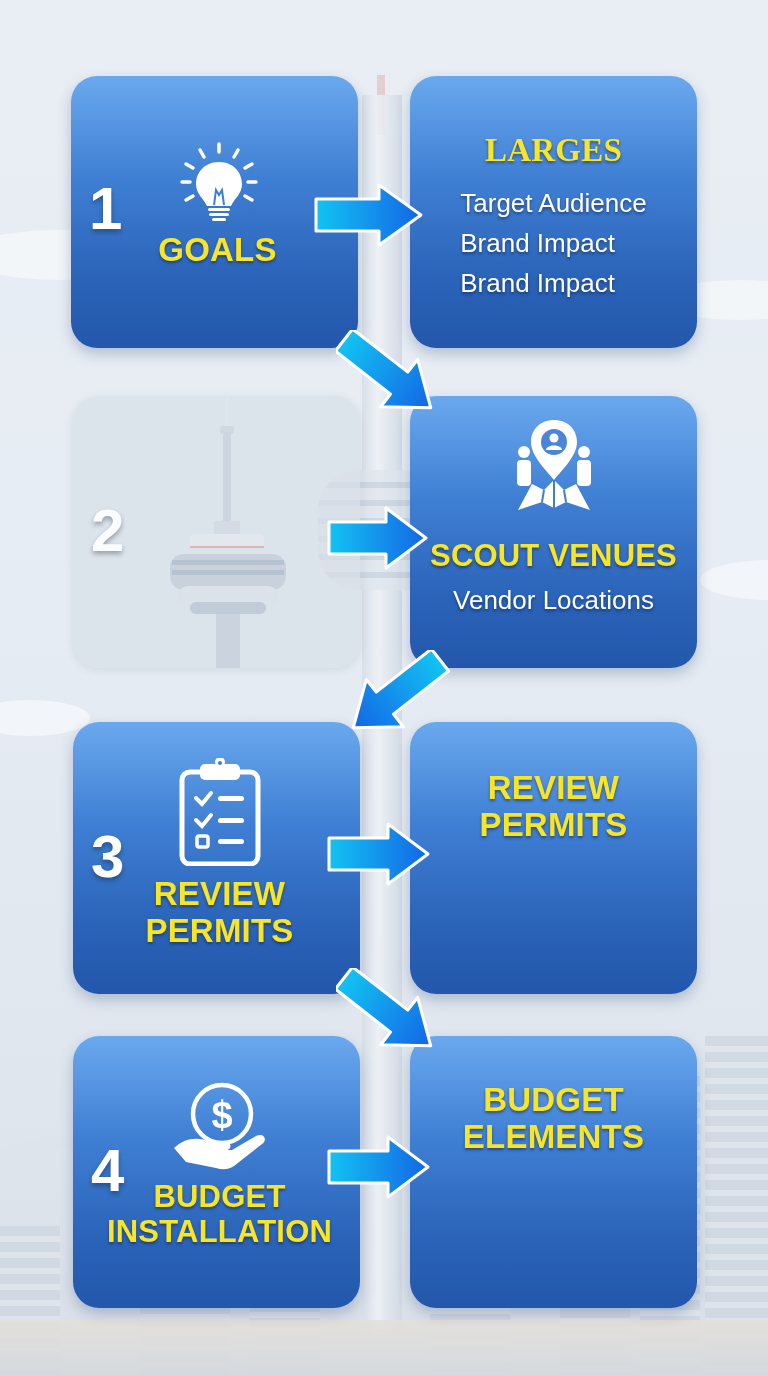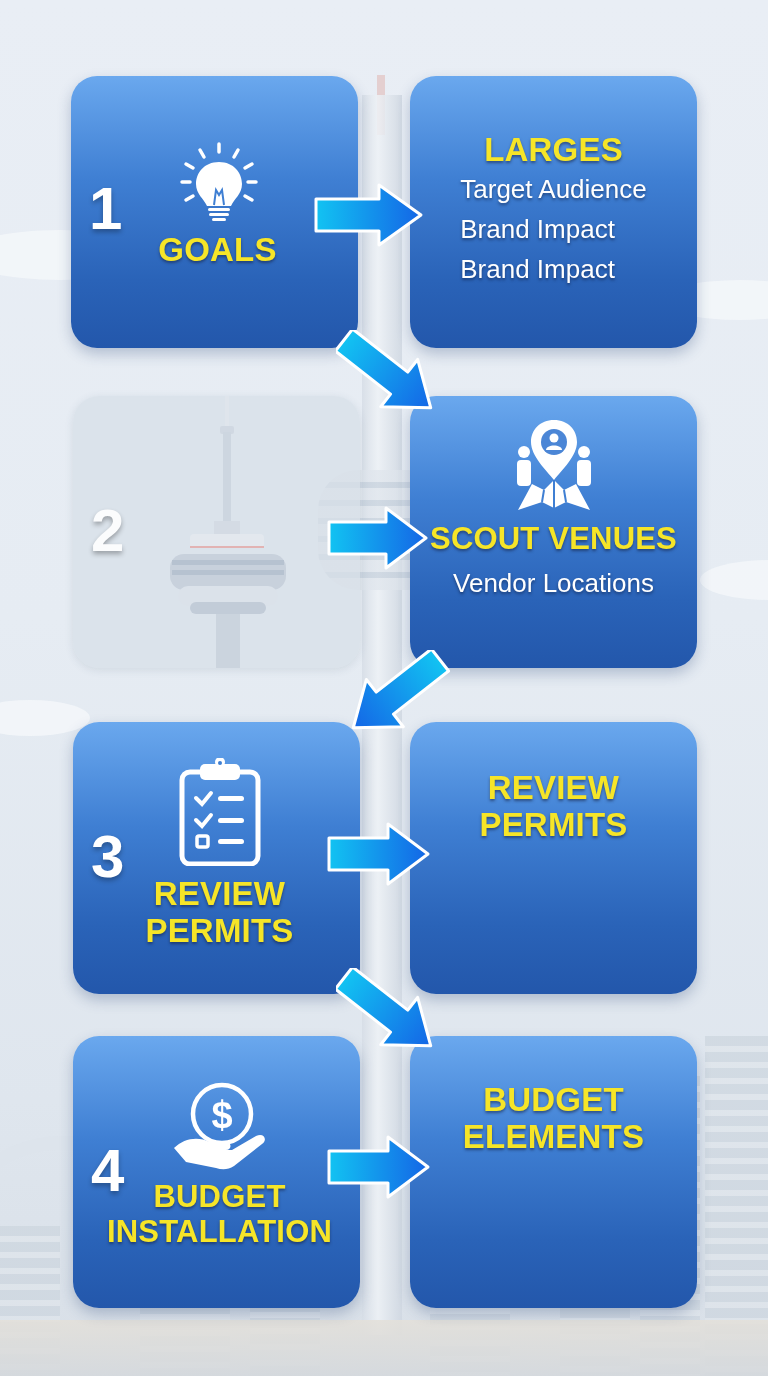--- a/index.html
+++ b/index.html
@@ -121,21 +121,21 @@
       <rect x="48" y="76" width="14" height="3" rx="1.5" fill="#fff"></rect>
     </svg>
     <div class="title" style="margin-top:10px;margin-left:6px;">
       <span class="ln">GOALS</span>
     </div>
   </div>
 </div>
 
 <div class="card" style="left:410px;top:76px;">
   <div class="card-inner" style="justify-content:flex-start;padding-top:56px;">
-    <div class="title" style="margin-bottom:0;">
+    <div class="title" style="margin-bottom:14px;font-family:Liberation Serif, serif;">
       <span class="ln">LARGES</span>
     </div>
     <div class="desc">
       <span class="ln">Target Audience</span>
       <span class="ln">Brand Impact</span>
       <span class="ln">Brand Impact</span>
     </div>
   </div>
 </div>
 
@@ -166,21 +166,21 @@
       <path d="M38 84 L40 72 M62 84 L60 72 M50 90 L50 62" stroke="#3f7fd3" stroke-width="2"></path>
       <path d="M50 2 C36 2 27 12 27 24 C27 38 42 52 50 62 C58 52 73 38 73 24 C73 12 64 2 50 2 Z" fill="#fff"></path>
       <circle cx="50" cy="24" r="13" fill="#4b86d6"></circle>
       <circle cx="50" cy="20" r="4.5" fill="#fff"></circle>
       <path d="M42 32 C42 26 58 26 58 32 Z" fill="#fff"></path>
       <circle cx="20" cy="34" r="6" fill="#fff"></circle>
       <rect x="13" y="42" width="14" height="26" rx="4" fill="#fff"></rect>
       <circle cx="80" cy="34" r="6" fill="#fff"></circle>
       <rect x="73" y="42" width="14" height="26" rx="4" fill="#fff"></rect>
     </svg>
-    <div class="title" style="margin-top:12px;margin-bottom:6px;font-size:31px;">
+    <div class="title" style="margin-top:29px;margin-bottom:6px;font-size:31px;">
       <span class="ln">SCOUT VENUES</span>
     </div>
     <div class="desc">
       <span class="ln">Vendor Locations</span>
     </div>
   </div>
 </div>
 
 <div class="card" style="left:73px;top:722px;">
   <div class="card-inner">

